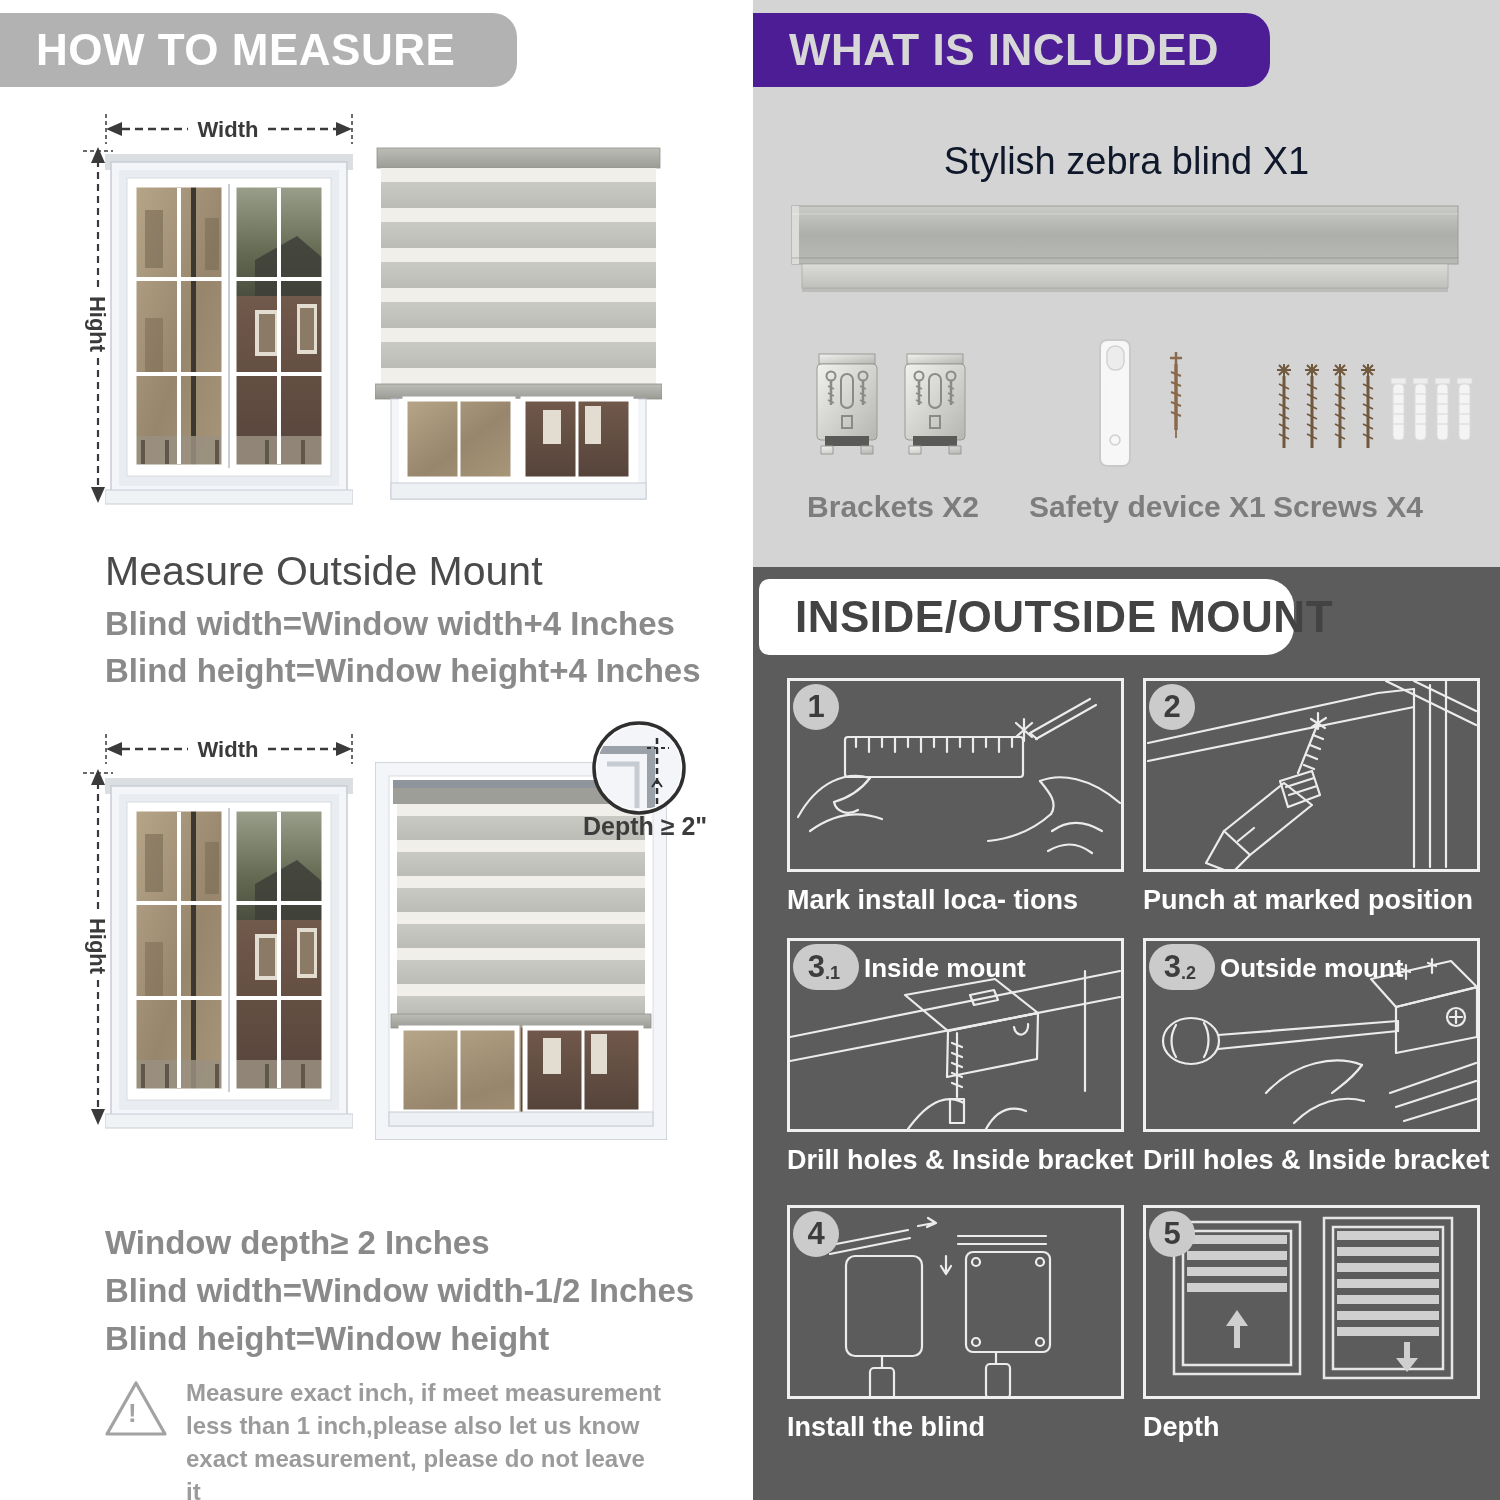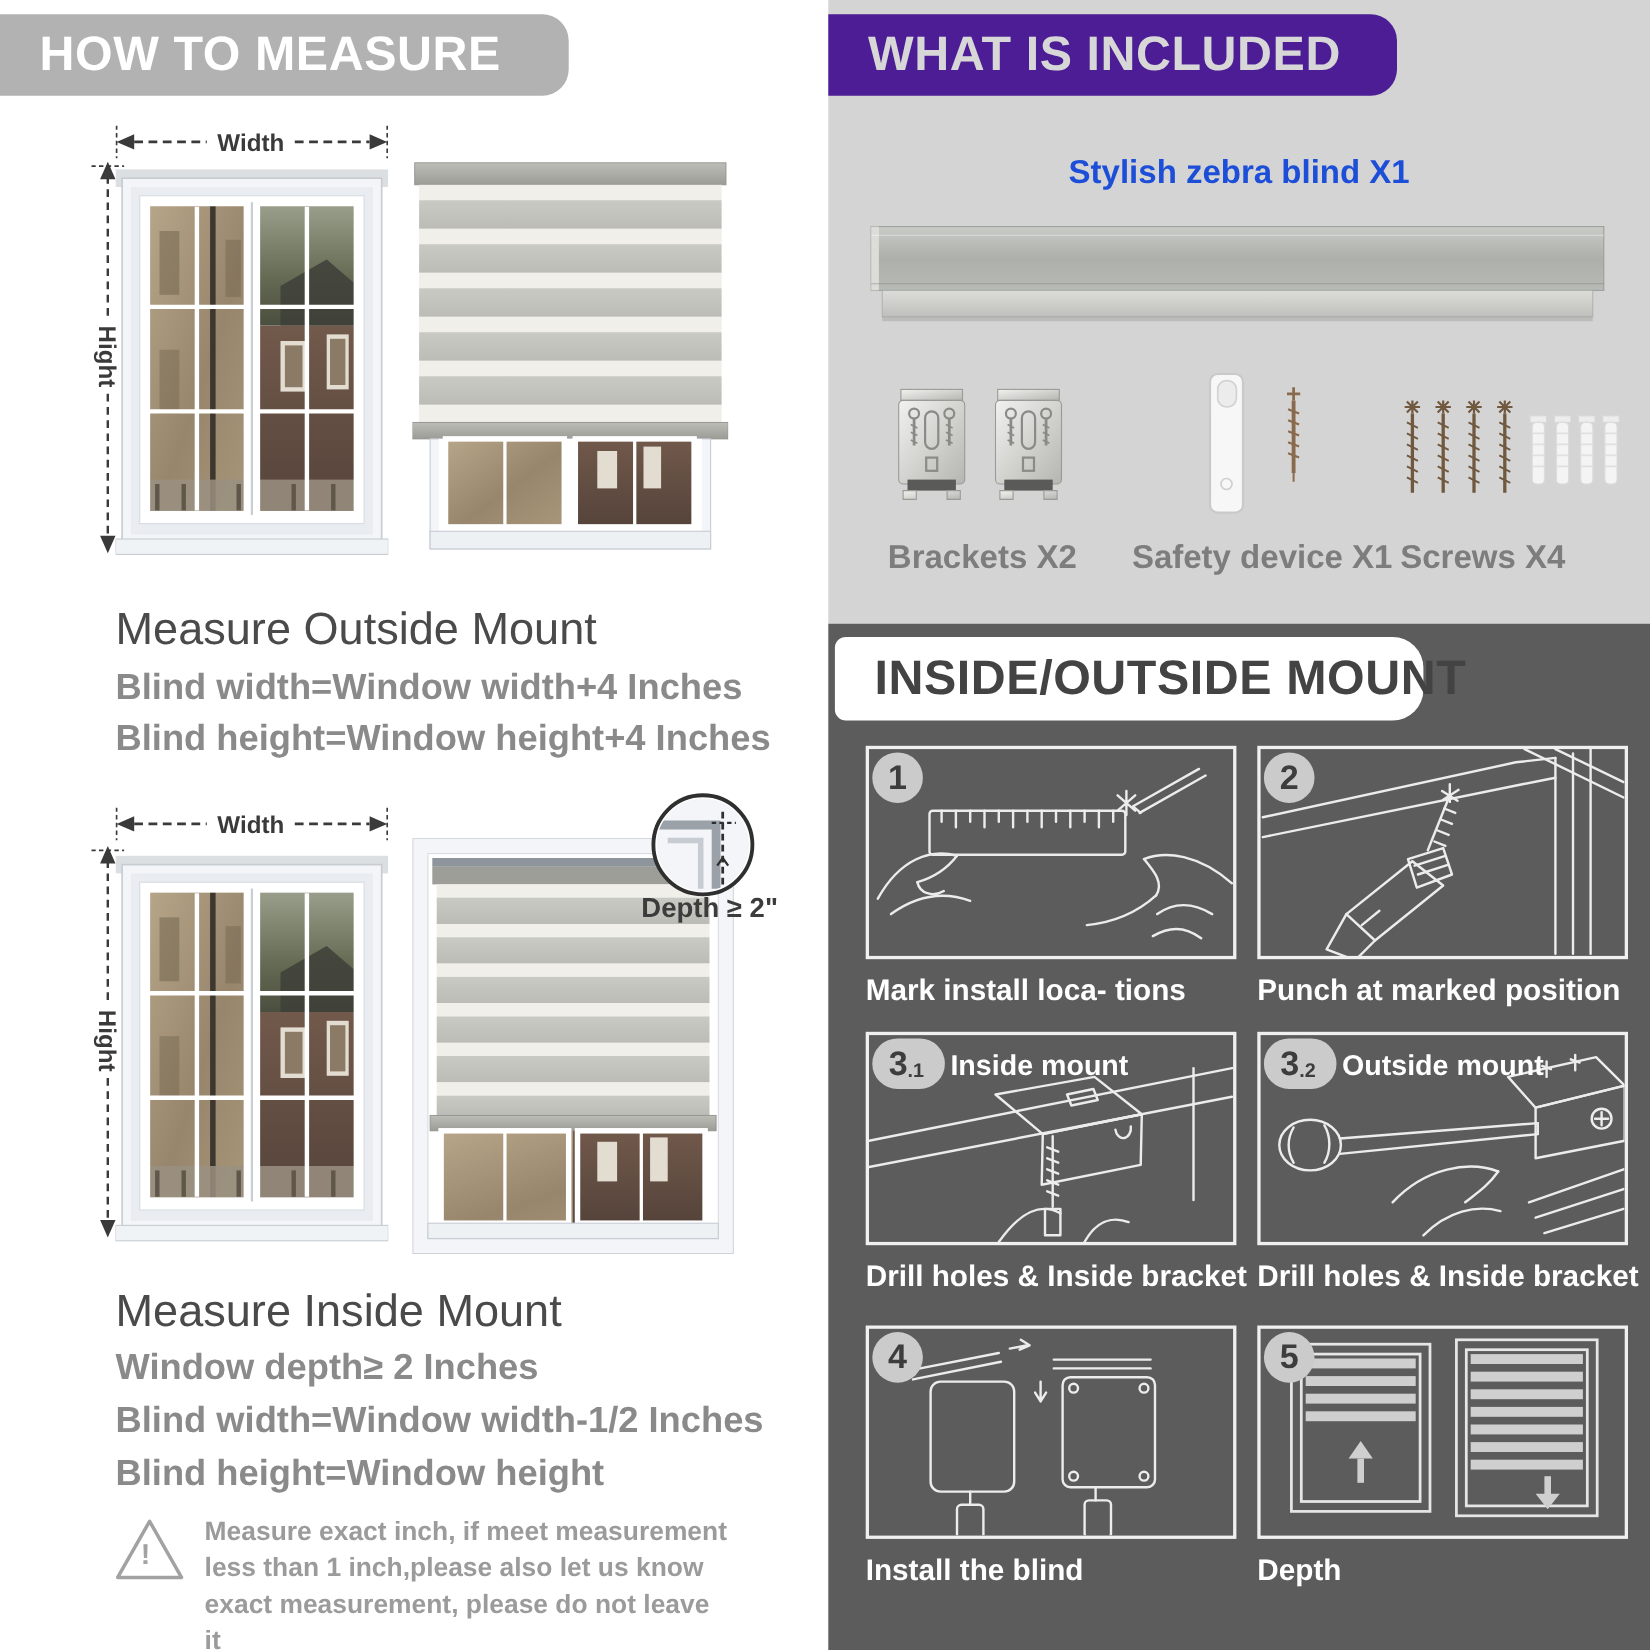--- a/index.html
+++ b/index.html
@@ -17,21 +17,21 @@
 
   
   .title-dark{font-size:41px;font-weight:normal;color:#4a4a4a;white-space:nowrap;}
   .line-gray{font-size:33px;font-weight:bold;color:#8a8a8a;white-space:nowrap;}
   .warn-text{font-size:24px;font-weight:bold;color:#9b9b9b;line-height:1.38;}
   .depth-label{font-size:25px;font-weight:bold;color:#3c3c3c;white-space:nowrap;}
 
   
   .panel-light{left:753px;top:0;width:747px;height:567px;background:#d4d4d4;}
   .panel-dark{left:753px;top:567px;width:747px;height:933px;background:#5c5c5c;}
-  .blind-title{left:0;top:140px;width:100%;text-align:center;font-size:30px;font-weight:bold;color:#1d4ed8;}
+  .blind-title{left:0;top:140px;width:100%;text-align:center;font-size:38px;font-weight:normal;color:#0f172a;}
   .item-label{top:490px;width:200px;text-align:center;font-size:30px;font-weight:bold;color:#7d7d7d;white-space:nowrap;}
 
   
   .step{position:absolute;width:337px;}
   .step-box{position:relative;height:194px;border:3px solid #f0f0f0;box-sizing:border-box;background:#5c5c5c;overflow:hidden;}
   .step-caption{margin-top:13px;font-size:27px;font-weight:bold;color:#ffffff;white-space:nowrap;}
   .badge{position:absolute;top:3px;left:3px;height:46px;min-width:46px;background:#cbcbcb;border-radius:50%;
          display:flex;align-items:center;justify-content:center;color:#3d3d3d;font-weight:bold;}
   .badge.wide{min-width:62px;border-radius:26px;padding-right:4px;}
   .badge-main{font-size:31px;}
@@ -283,21 +283,20 @@
         <path d="M10 32 H62 V90" stroke="#9aa1a8" stroke-width="8" fill="none"></path>
         <path d="M18 46 H48 V90" stroke="#c6ccd2" stroke-width="5" fill="none"></path>
         <path d="M68 20 V90" stroke="#2f2f2f" stroke-width="2.5" stroke-dasharray="6 4" fill="none"></path>
         <path d="M58 30 H80" stroke="#2f2f2f" stroke-width="2" stroke-dasharray="4 3" fill="none"></path>
         <path d="M68 62 l-5 7 M68 62 l5 7" stroke="#2f2f2f" stroke-width="2" fill="none"></path>
       </g>
     </svg>
     <div class="abs depth-label" style="left:498px;top:80px;width:120px;text-align:center;">Depth ≥ 2"</div>
   </div>
 
-  <div class="abs title-dark" style="left:105px;top:1168px;">Measure Inside Mount</div>
   <div class="abs line-gray" style="left:105px;top:1224px;">Window depth≥ 2 Inches</div>
   <div class="abs line-gray" style="left:105px;top:1272px;">Blind width=Window width-1/2 Inches</div>
   <div class="abs line-gray" style="left:105px;top:1320px;">Blind height=Window height</div>
 
   <svg class="abs" style="left:103px;top:1378px;" width="66" height="62" viewBox="0 0 66 62">
     <path d="M33 5 L62 56 L4 56 Z" fill="none" stroke="#a2a2a2" stroke-width="3.2" stroke-linejoin="round"></path>
   </svg>
   <div class="abs" style="left:128px;top:1398px;font-size:26px;font-weight:bold;color:#a2a2a2;">!</div>
   <div class="abs warn-text" style="left:186px;top:1376px;width:478px;">Measure exact inch, if meet measurement less than 1 inch,please also let us know exact measurement, please do not leave it</div>
 

